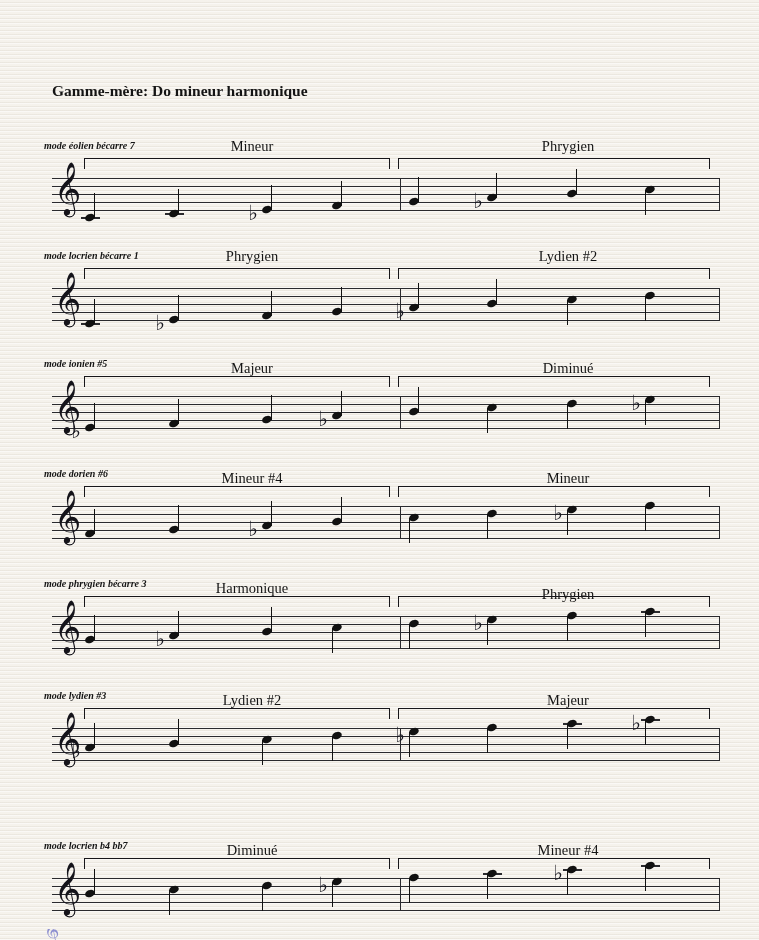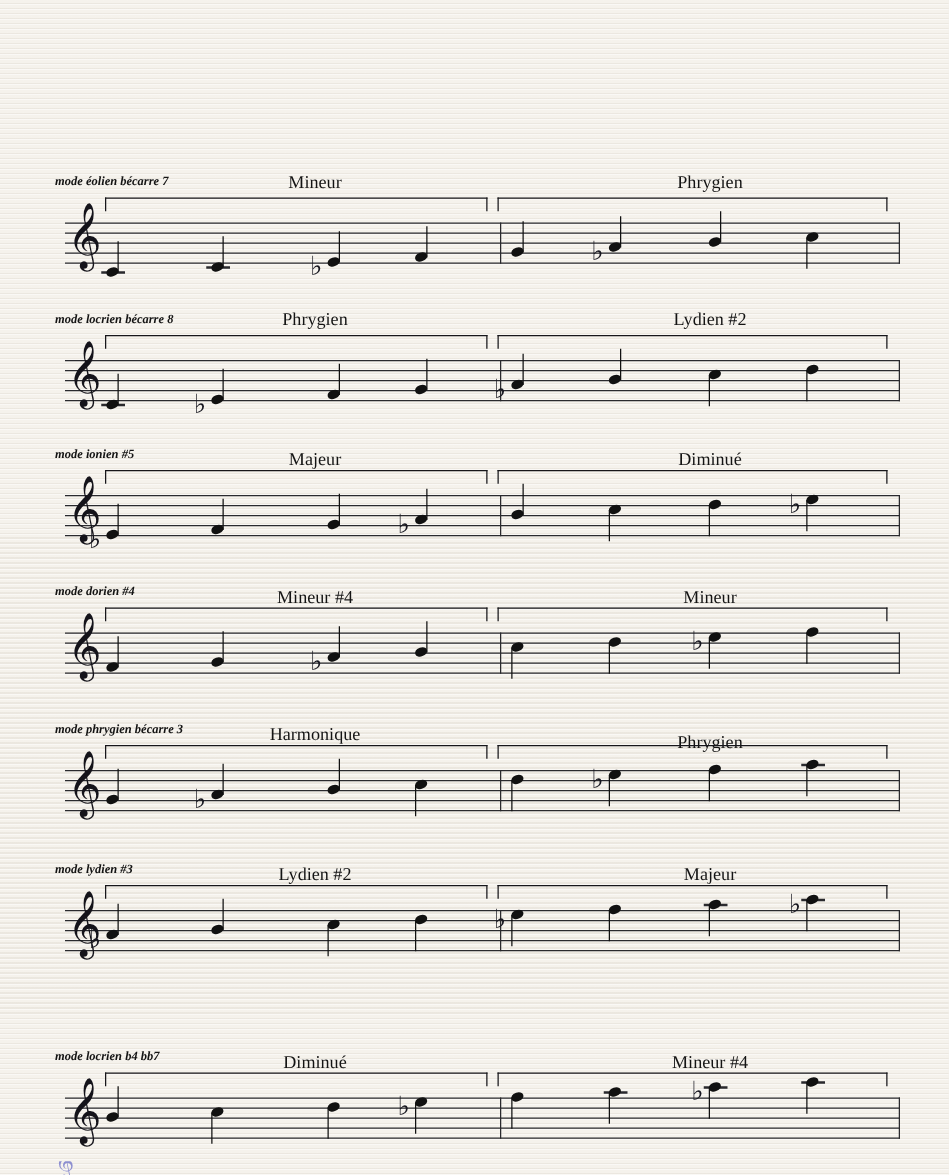--- a/index.html
+++ b/index.html
@@ -143,20 +143,21 @@
     height:11px;
   }
 </style>
 </head>
 <body>
 
 <div class="paper-texture"></div>
 
 <div class="page">
 
+  <div class="subtitle">Gamme-mère: Do mineur harmonique</div>
 
   <div id="systems-host">
       <div class="system" style="top: 140px;">
         <div class="mode-label" style="top: 0px;">mode éolien bécarre 7</div>
         <div class="tetra-label" style="left: 252px; top: -2px;">Mineur</div>
         <div class="tetra-label" style="left: 568px; top: -2px;">Phrygien</div>
         <div class="bracket" style="left: 84px; width: 306px; top: 18px;"></div>
         <div class="bracket" style="left: 398px; width: 312px; top: 18px;"></div>
         <div class="staff" style="top: 38px;">
           <div class="line l0"></div>
@@ -199,21 +200,21 @@
             <div class="head"></div>
             <div class="stem"></div>
           </div>
           <div class="note down" style="left: 598px; top: 12px;">
             <div class="head"></div>
             <div class="stem"></div>
           </div>
         </div>
       </div>
       <div class="system" style="top: 250px;">
-        <div class="mode-label" style="top: 0px;">mode locrien bécarre 8</div>
+        <div class="mode-label" style="top: 0px;">mode locrien bécarre 1</div>
         <div class="tetra-label" style="left: 252px; top: -2px;">Phrygien</div>
         <div class="tetra-label" style="left: 568px; top: -2px;">Lydien #2</div>
         <div class="bracket" style="left: 84px; width: 306px; top: 18px;"></div>
         <div class="bracket" style="left: 398px; width: 312px; top: 18px;"></div>
         <div class="staff" style="top: 38px;">
           <div class="line l0"></div>
           <div class="line l1"></div>
           <div class="line l2"></div>
           <div class="line l3"></div>
           <div class="line l4"></div>
@@ -303,21 +304,21 @@
             <div class="stem"></div>
           </div>
           <div class="note down" style="left: 598px; top: 4px;">
             <div class="head"></div>
             <div class="stem"></div>
           </div>
           <div class="flat" style="left: 579px; top: 7px;">♭</div>
         </div>
       </div>
       <div class="system" style="top: 468px;">
-        <div class="mode-label" style="top: 0px;">mode dorien #4</div>
+        <div class="mode-label" style="top: 0px;">mode dorien #6</div>
         <div class="tetra-label" style="left: 252px; top: 2px;">Mineur #4</div>
         <div class="tetra-label" style="left: 568px; top: 2px;">Mineur</div>
         <div class="bracket" style="left: 84px; width: 306px; top: 18px;"></div>
         <div class="bracket" style="left: 398px; width: 312px; top: 18px;"></div>
         <div class="staff" style="top: 38px;">
           <div class="line l0"></div>
           <div class="line l1"></div>
           <div class="line l2"></div>
           <div class="line l3"></div>
           <div class="line l4"></div>

